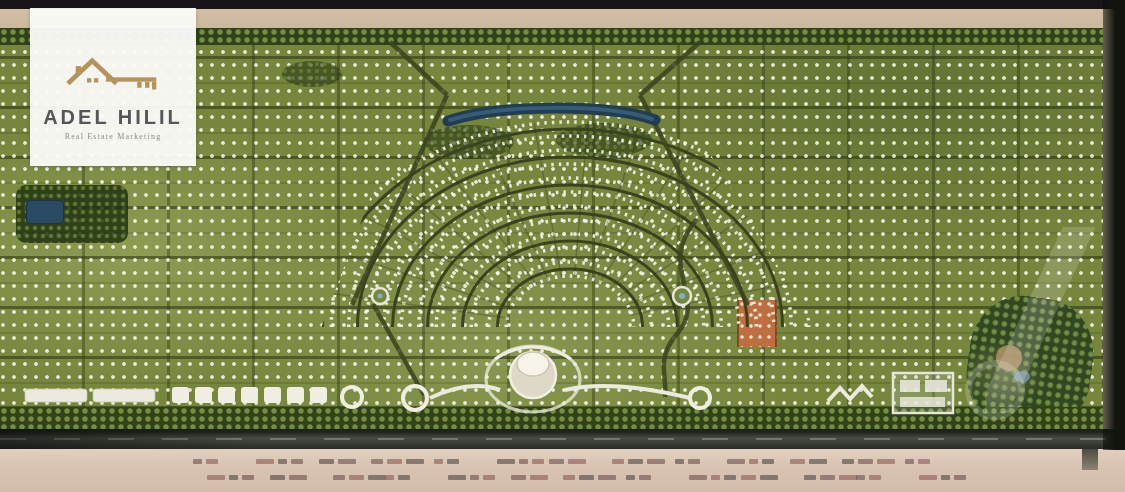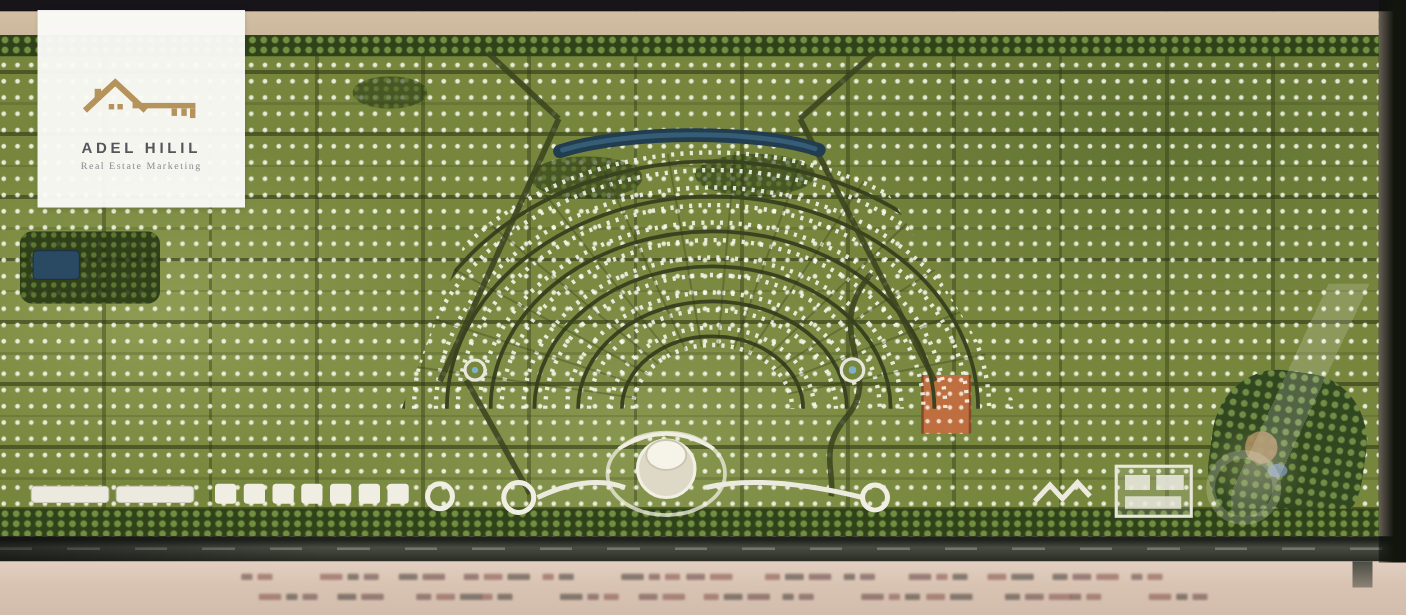--- a/index.html
+++ b/index.html
@@ -83,21 +83,21 @@
     background:linear-gradient(180deg,var(--c-sand_light),var(--c-sand) 45%,#d2bcab);}
   #road-stub{left:1082px;top:449px;width:16px;height:21px;
     background:linear-gradient(180deg,#4a4d44,#8d8276);}
   .legend-mark{position:absolute;height:5px;border-radius:1px;filter:blur(.7px);opacity:.6;}
 
   
   #brand-card{left:30px;top:8px;width:166px;height:158px;background:rgba(250,250,247,.96);
     box-shadow:0 1px 4px rgba(0,0,0,.18);display:flex;flex-direction:column;
     align-items:center;justify-content:center;padding-top:14px;}
   #brand-logo-icon{width:104px;height:52px;display:block;}
-  #brand-name{margin-top:7px;font-size:12px;font-weight:bold;letter-spacing:3px;
+  #brand-name{margin-top:7px;font-size:20px;font-weight:bold;letter-spacing:3px;
     color:#55565a;white-space:nowrap;}
   #brand-tagline{margin-top:3px;font-size:8px;letter-spacing:1.2px;color:#8d8d91;
     font-family:"Liberation Serif",serif;white-space:nowrap;}
 </style>
 </head>
 <body>
 
 <div id="stage">
 
   <div id="plan" class="abs">

